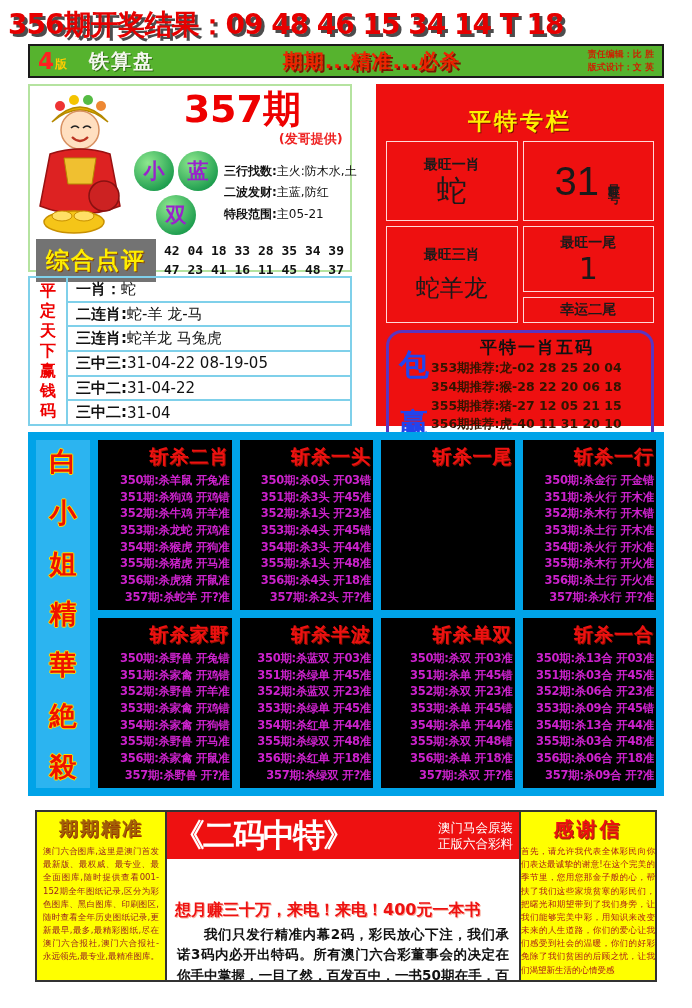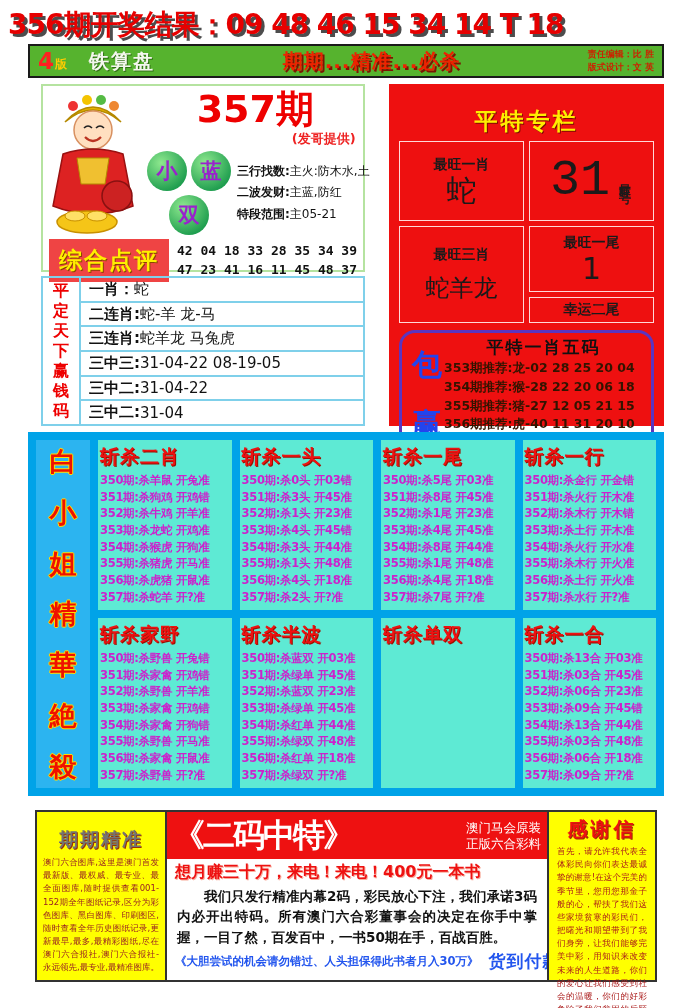--- a/index.html
+++ b/index.html
@@ -12,91 +12,91 @@
   .green-bar { position:absolute; left:28px; top:44px; width:636px; height:34px; background:#56b32e;
     border:2px solid #1a1a1a; display:flex; align-items:center; padding:0 8px; }
   .badge-num { color:#ff2020; font-size:23px; font-weight:bold; }
   .badge-suffix { color:#ffcc00; font-size:12px; font-weight:bold; margin:6px 0 0 1px; }
   .masthead { color:#f4f7ee; font-size:20px; font-weight:bold; margin-left:22px; text-shadow:1px 1px 0 #2e6d12; letter-spacing:2px; }
   .slogan { flex:1; text-align:center; color:#ee2200; font-size:20px; font-weight:bold; text-shadow:2px 2px 0 #7c1402; letter-spacing:1px; }
   .credits { font-size:9px; color:#cc2200; line-height:1.45; text-align:left; font-weight:bold; white-space:nowrap; }
 
   
   .main-row { position:absolute; left:28px; top:84px; width:636px; height:342px; display:flex; gap:24px; }
-  .left-col { width:324px; display:flex; flex-direction:column;margin-left:13px; }
+  .left-col { width:324px; display:flex; flex-direction:column; }
   .issue-box { border:2px solid #b5e3a0; height:188px; display:flex; flex-direction:column; padding:2px 4px; }
   .issue-top { display:flex; flex:1; }
   .god { width:92px; flex:none; }
   .issue-right { flex:1; display:flex; flex-direction:column; padding-left:2px; }
   .issue-title { color:#ee0000; font-size:38px; font-weight:bold; text-align:center; line-height:1.05; margin-top:2px; }
   .provider { color:#ee2222; font-size:13px; font-weight:bold; text-align:right; padding-right:14px; }
   .issue-mid { display:flex; flex:1; align-items:center; }
   .circles { width:96px; display:flex; flex-wrap:wrap; justify-content:center; gap:4px; flex:none; }
   .circle { width:40px; height:40px; border-radius:50%; background:radial-gradient(circle at 35% 30%, #8ee88e, #1f9e4f 75%);
     color:#9922cc; font-size:21px; font-weight:bold; display:flex; align-items:center; justify-content:center; }
   .tips { flex:1; }
   .tip-line { font-size:12px; color:#111; line-height:1.8; white-space:nowrap; }
   .tip-label { font-weight:bold; }
   .review-row { height:44px; display:flex; align-items:center; gap:8px; padding:0 2px; flex:none; }
-  .review-title { background:#ef4444; color:#ffee00; font-size:23px; font-weight:bold; padding:6px 10px; letter-spacing:2px;
+  .review-title { background:#737373; color:#ffee00; font-size:23px; font-weight:bold; padding:6px 10px; letter-spacing:2px;
     text-shadow:1px 1px 0 #884400; white-space:nowrap; }
   .review-nums { font-family:"DejaVu Sans Mono","Liberation Mono",monospace; font-size:13px; font-weight:bold; color:#111;
     line-height:1.5; white-space:nowrap; }
   .win-box { margin-top:4px; flex:1; border:2px solid #7fd0ea; display:flex; }
   .win-side { width:38px; border-right:2px solid #7fd0ea; display:flex; flex-direction:column; align-items:center;
     justify-content:space-around; padding:3px 0; }
   .win-side span { color:#ee0000; font-size:16px; font-weight:bold; line-height:1; }
   .win-rows { flex:1; display:flex; flex-direction:column; }
   .win-row { flex:1; border-bottom:2px solid #7fd0ea; display:flex; align-items:center; padding-left:8px; font-size:15px; color:#111; white-space:nowrap; }
   .win-row:last-child { border-bottom:none; }
   .win-label { font-weight:bold; }
 
   .right-col { flex:1; background:#ee1010; padding:22px 10px 8px; display:flex; flex-direction:column; }
   .pt-title { text-align:center; color:#ffee00; font-size:23px; font-weight:bold; text-shadow:1px 1px 0 #7a0a00; letter-spacing:3px; }
   .pt-grid { display:grid; grid-template-columns:1fr 1fr; grid-template-rows:80px 66px 26px; gap:5px; margin-top:4px; }
   .pt-box { border:1px solid #ffd9d9; color:#1a1a1a; display:flex; flex-direction:column; align-items:center; justify-content:center; }
   .pt-label { font-size:14px; font-weight:bold; }
   .pt-value-lg { font-size:30px; line-height:1.1; }
   .pt-box-31 { flex-direction:row; gap:6px; }
-  .pt-31 { font-size:50px; font-family:Liberation Mono, monospace; line-height:1; }
+  .pt-31 { font-size:40px; font-family:Liberation Sans, sans-serif; line-height:1; }
   .pt-vlabel { writing-mode:vertical-rl; font-size:12px; font-weight:bold; letter-spacing:3px; }
   .pt-span2 { grid-row:2 / span 2; }
   .pt-value-md { font-size:24px; margin-top:8px; }
   .baoying { margin-top:7px; flex:1; border:3px solid #5b35c0; border-radius:16px; display:flex; padding:3px 8px; }
   .by-side { width:34px; display:flex; flex-direction:column; justify-content:space-around; align-items:center; }
   .by-side span { color:#2244ee; font-size:30px; font-weight:bold; line-height:1; }
   .by-content { flex:1; }
   .wuma-title { text-align:center; color:#111; font-size:17px; font-weight:bold; letter-spacing:2px; }
   .wuma-row { color:#331400; font-size:12.5px; font-weight:bold; line-height:1.5; white-space:nowrap; }
 
   
   .kill-section { position:absolute; left:28px; top:432px; width:636px; height:364px; background:#00a3e8; padding:8px; display:flex; gap:8px; }
   .kill-side { width:54px; background:#2cb4f0; display:flex; flex-direction:column; align-items:center; justify-content:space-between; padding:8px 0; }
   .kill-side span { color:#ee1100; font-size:27px; font-weight:bold; line-height:1;
     text-shadow:1px 0 0 #ffdd00,-1px 0 0 #ffdd00,0 1px 0 #ffdd00,0 -1px 0 #ffdd00; }
   .kill-grid { flex:1; display:grid; grid-template-columns:repeat(4,1fr); grid-template-rows:1fr 1fr; gap:8px; }
-  .kill-card { background:#5eead4; padding:4px 2px; text-align:left; overflow:hidden; }
+  .kill-card { background:#000000; padding:4px 2px; text-align:right; overflow:hidden; }
   .kill-title { color:#ee1111; font-size:19px; font-weight:bold; text-shadow:1px 1px 0 #991100; letter-spacing:1px; margin-bottom:2px; }
   .kill-row { color:#cc22cc; font-size:11.5px; font-weight:bold; line-height:1.45; white-space:nowrap; letter-spacing:-0.3px; }
 
   
   .bottom-row { position:absolute; left:35px; top:810px; width:622px; height:172px; border:2px solid #333; display:flex; background:#fff; }
   .bt-left { width:130px; background:#ffff00; border-right:2px solid #333; padding:4px 6px; }
-  .bt-left-title { color:#737373; font-size:19px; font-weight:bold; text-align:center; text-shadow:1px 1px 0 #993300; letter-spacing:2px;margin-top:11px; }
+  .bt-left-title { color:#a16207; font-size:19px; font-weight:bold; text-align:center; text-shadow:1px 1px 0 #993300; letter-spacing:2px; }
   .bt-left-body { color:#992222; font-size:8.5px; line-height:1.55; text-align:justify; margin-top:3px; }
   .bt-mid { flex:1; border-right:2px solid #333; display:flex; flex-direction:column; overflow:hidden; }
   .bt-band { background:#ee1111; color:#fff; display:flex; align-items:center; padding:2px 6px; height:47px; flex:none; }
   .bt-headline { font-size:32px; font-weight:bold; letter-spacing:-2px; white-space:nowrap; }
   .bt-tags { margin-left:auto; font-size:12.5px; line-height:1.25; white-space:nowrap; }
-  .bt-subline { color:#ee1111; font-size:16px; font-weight:bold; padding:3px 8px 1px; text-shadow:1px 1px 0 #f8b0a0; white-space:nowrap; }
+  .bt-subline { color:#ee1111; font-size:16px; font-weight:bold; padding:3px 8px 1px; text-shadow:1px 1px 0 #f8b0a0; white-space:nowrap;margin-top:38px; }
   .bt-body { color:#111; font-size:13.5px; font-weight:bold; padding:2px 10px; line-height:1.5; text-indent:2em; text-align:justify; }
   .bt-noteline { display:flex; align-items:center; gap:10px; padding:1px 8px;text-align:right; }
   .bt-note { color:#2255ee; font-size:11.5px; font-weight:bold; white-space:nowrap; }
   .bt-cod { color:#2255ee; font-size:17px; font-weight:bold; letter-spacing:1px; white-space:nowrap; }
-  .bt-right { width:106px; background:#ffff00; padding:4px 8px; }
+  .bt-right { width:134px; background:#ffff00; padding:4px 0; }
   .bt-right-title { color:#ee1111; font-size:20px; font-weight:bold; text-align:center; text-shadow:1px 1px 0 #993300; letter-spacing:3px; }
   .bt-right-body { color:#aa1a1a; font-size:8.5px; line-height:1.55; text-align:justify; margin-top:2px; }
 </style>
 </head>
 <body>
 
 <div class="page">
 
   <div class="result-line">356期开奖结果：09 48 46 15 34 14 T 18</div>
 
@@ -296,31 +296,20 @@
             <div class="kill-row">352期:杀1头 开23准</div>
             <div class="kill-row">353期:杀4头 开45错</div>
             <div class="kill-row">354期:杀3头 开44准</div>
             <div class="kill-row">355期:杀1头 开48准</div>
             <div class="kill-row">356期:杀4头 开18准</div>
             <div class="kill-row">357期:杀2头 开?准</div>
           </div>
       </div>
       <div class="kill-card">
         <div class="kill-title">斩杀一尾</div>
-        <div>
-
-        <div class="kill-row">350期:杀5尾 开03准</div>
-            <div class="kill-row">351期:杀8尾 开45准</div>
-            <div class="kill-row">352期:杀1尾 开23准</div>
-            <div class="kill-row">353期:杀4尾 开45准</div>
-            <div class="kill-row">354期:杀8尾 开44准</div>
-            <div class="kill-row">355期:杀1尾 开48准</div>
-            <div class="kill-row">356期:杀4尾 开18准</div>
-            <div class="kill-row">357期:杀7尾 开?准</div>
-          </div>
       </div>
       <div class="kill-card">
         <div class="kill-title">斩杀一行</div>
         <div>
 
         <div class="kill-row">350期:杀金行 开金错</div>
             <div class="kill-row">351期:杀火行 开木准</div>
             <div class="kill-row">352期:杀木行 开木错</div>
             <div class="kill-row">353期:杀土行 开木准</div>
             <div class="kill-row">354期:杀火行 开水准</div>
@@ -352,20 +341,31 @@
             <div class="kill-row">352期:杀蓝双 开23准</div>
             <div class="kill-row">353期:杀绿单 开45准</div>
             <div class="kill-row">354期:杀红单 开44准</div>
             <div class="kill-row">355期:杀绿双 开48准</div>
             <div class="kill-row">356期:杀红单 开18准</div>
             <div class="kill-row">357期:杀绿双 开?准</div>
           </div>
       </div>
       <div class="kill-card">
         <div class="kill-title">斩杀单双</div>
+        <div>
+
+        <div class="kill-row">350期:杀双 开03准</div>
+            <div class="kill-row">351期:杀单 开45错</div>
+            <div class="kill-row">352期:杀双 开23准</div>
+            <div class="kill-row">353期:杀单 开45错</div>
+            <div class="kill-row">354期:杀单 开44准</div>
+            <div class="kill-row">355期:杀双 开48错</div>
+            <div class="kill-row">356期:杀单 开18准</div>
+            <div class="kill-row">357期:杀双 开?准</div>
+          </div>
       </div>
       <div class="kill-card">
         <div class="kill-title">斩杀一合</div>
         <div>
 
         <div class="kill-row">350期:杀13合 开03准</div>
             <div class="kill-row">351期:杀03合 开45准</div>
             <div class="kill-row">352期:杀06合 开23准</div>
             <div class="kill-row">353期:杀09合 开45错</div>
             <div class="kill-row">354期:杀13合 开44准</div>

